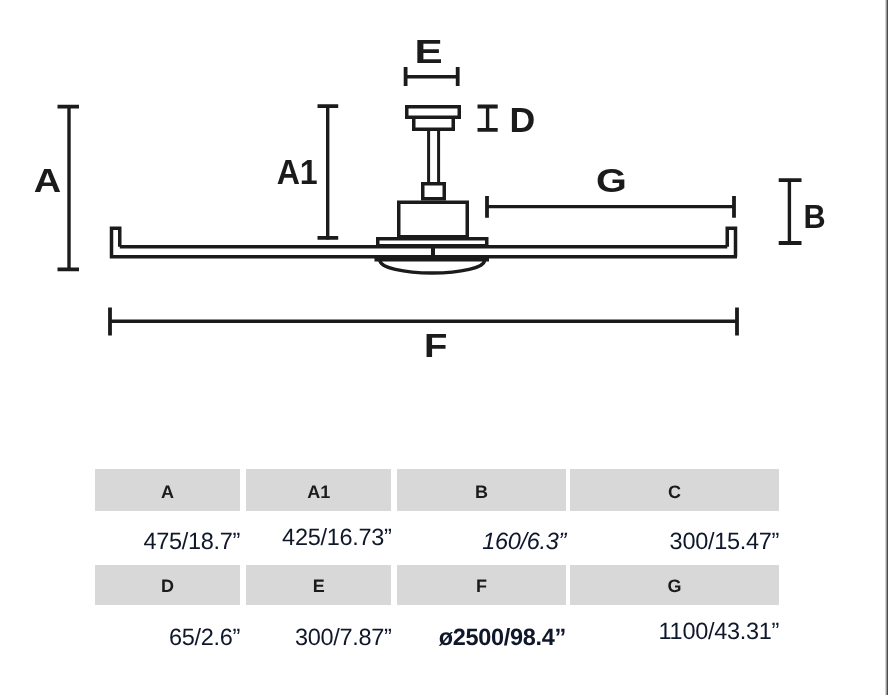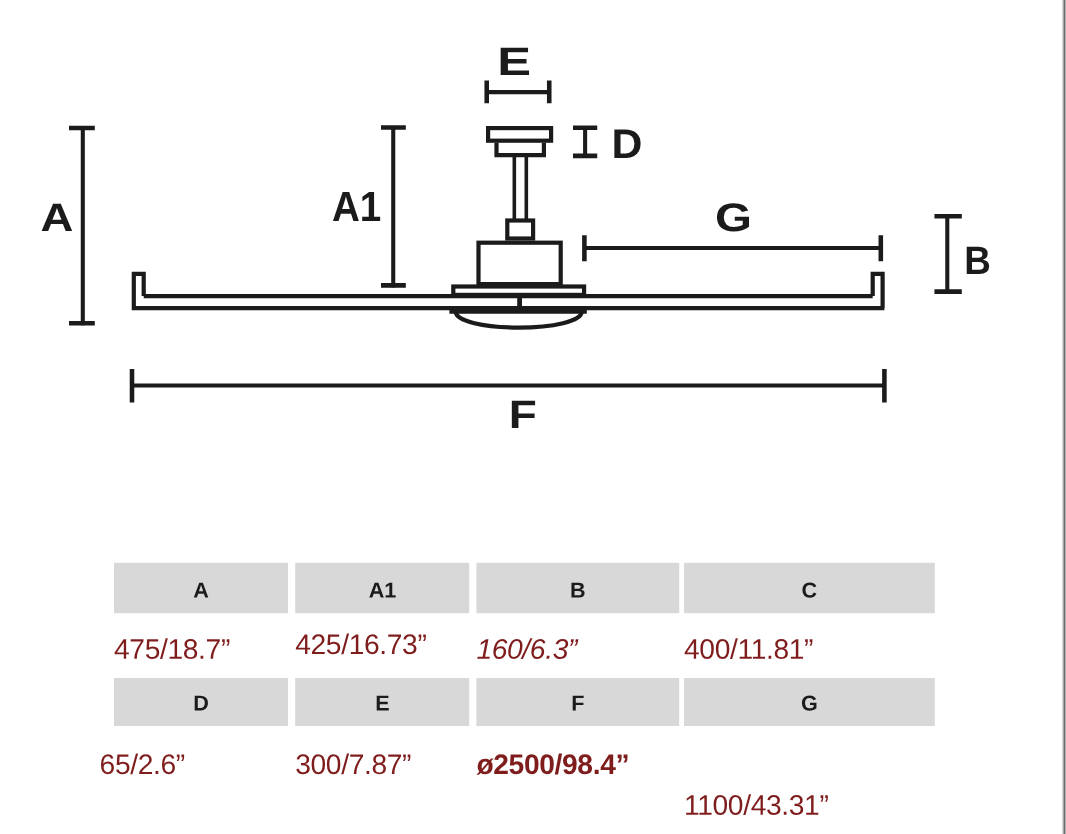--- a/index.html
+++ b/index.html
@@ -1,20 +1,20 @@
 <!DOCTYPE html>
 <html><head>
 <meta charset="utf-8">
 <style>
 html,body{margin:0;padding:0;background:#fff;}
 body{width:888px;height:695px;position:relative;overflow:hidden;font-family:"Liberation Sans",sans-serif;-webkit-font-smoothing:antialiased;}
 #diagram{position:absolute;left:0;top:0;}
 .cell{position:absolute;background:#d8d8d8;}
 .hdr{position:absolute;transform:rotate(0.03deg);font-weight:bold;font-size:18px;color:#1b1b1b;text-align:center;line-height:1;}
-.val{position:absolute;transform:rotate(0.03deg);font-size:23.5px;letter-spacing:-0.3px;color:#7f1d1d;text-align:left;line-height:1;white-space:nowrap;}
+.val{position:absolute;transform:rotate(0.03deg);font-size:23.5px;letter-spacing:-0.3px;color:#0f172a;text-align:right;line-height:1;white-space:nowrap;}
 #rightedge{position:absolute;right:0;top:0;width:3px;height:695px;background:linear-gradient(to right,#f0f0f0,#999999 50%,#222222);}
 </style>
 </head>
 <body>
 <svg id="diagram" style="opacity:0.999" width="888" height="420" viewBox="0 0 888 420">
 <g stroke="#1b1b1b" stroke-width="3.5" fill="none">
 
   <rect x="406.75" y="106.75" width="52.5" height="10.5"></rect>
   <path d="M413.75,118.9 V129.25 H453.25 V118.9"></path>
 
@@ -82,19 +82,19 @@
 <div class="hdr" style="left:397px;top:483px;width:169px;">B</div>
 <div class="hdr" style="left:570px;top:483px;width:209px;">C</div>
 <div class="hdr" style="left:95px;top:577px;width:145px;">D</div>
 <div class="hdr" style="left:245.5px;top:577px;width:145.5px;">E</div>
 <div class="hdr" style="left:397px;top:577px;width:169px;">F</div>
 <div class="hdr" style="left:570px;top:577px;width:209px;">G</div>
 
 <div class="val" style="left:95px;top:529.5px;width:145px;">475/18.7”</div>
 <div class="val" style="left:245.5px;top:526px;width:145.5px;">425/16.73”</div>
 <div class="val" style="left:397px;top:529.5px;width:169px;font-style:italic;">160/6.3”</div>
-<div class="val" style="left:570px;top:529.5px;width:209px;">400/11.81”</div>
-<div class="val" style="left:83px;top:626px;width:145px;">65/2.6”</div>
+<div class="val" style="left:570px;top:529.5px;width:209px;">300/15.47”</div>
+<div class="val" style="left:95px;top:626px;width:145px;">65/2.6”</div>
 <div class="val" style="left:245.5px;top:626px;width:145.5px;">300/7.87”</div>
 <div class="val" style="left:397px;top:626px;width:169px;font-weight:bold;">ø2500/98.4”</div>
-<div class="val" style="left:570px;top:660px;width:209px;">1100/43.31”</div>
+<div class="val" style="left:570px;top:620px;width:209px;">1100/43.31”</div>
 
 <div id="rightedge"></div>
 
 </body></html>

